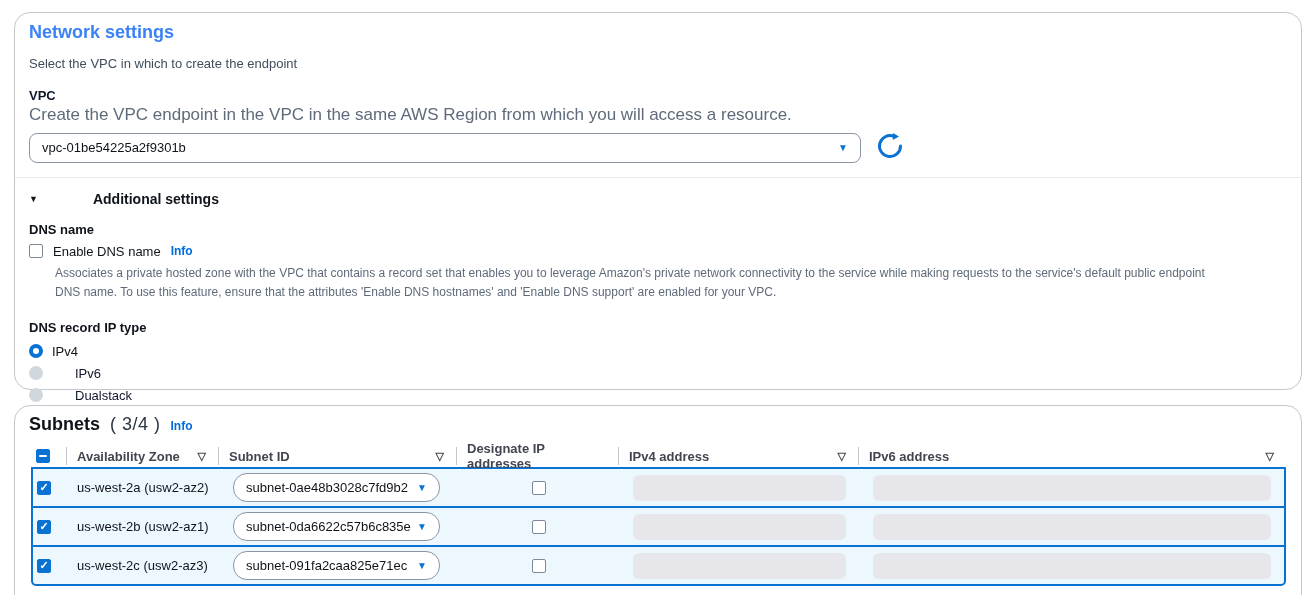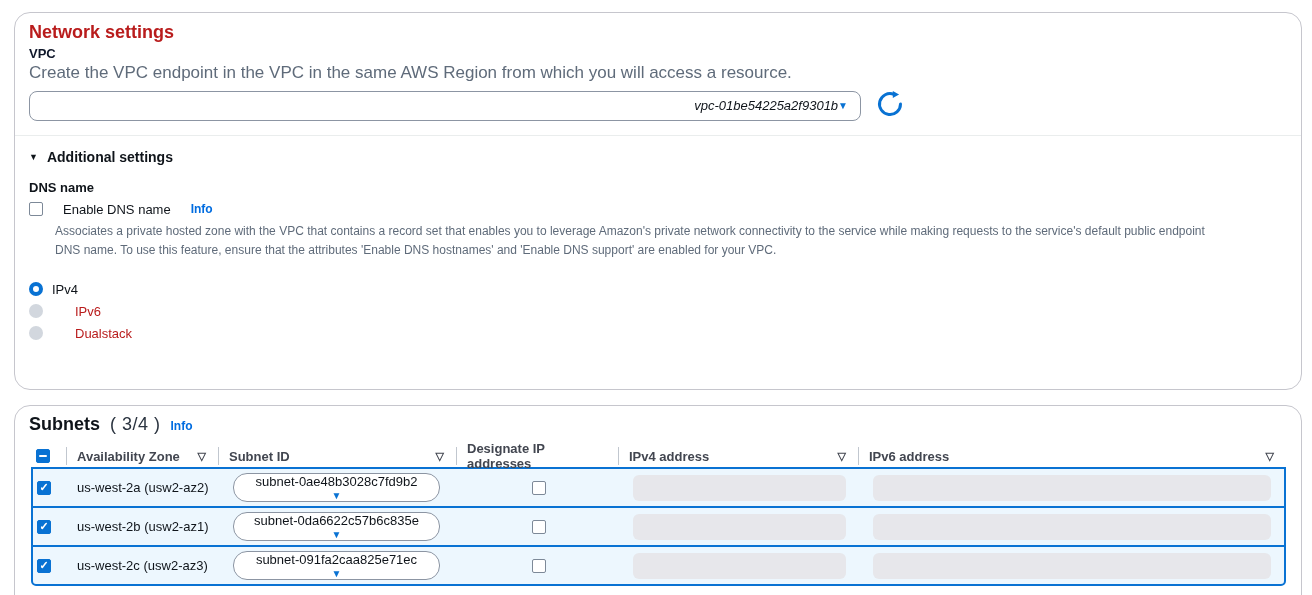--- a/index.html
+++ b/index.html
@@ -10,59 +10,59 @@
   }
   .card {
     position:absolute; left:14px; width:1288px; background:#fff;
     border:1px solid #c6c6cd; border-radius:16px;
   }
   #card-network { top:12px; height:378px; }
   #card-subnets { top:405px; height:230px; }
 
   .sec-top { padding:9px 14px 14px 14px; }
   .sec-bottom { padding:13px 14px 16px 14px; }
-  .section-title { font-size:18px; font-weight:bold; margin:0 0 3px 0; color:#b91c1c; }
+  .section-title { font-size:18px; font-weight:bold; margin:0 0 13px 0; color:#3b82f6; }
   .section-subtitle { font-size:13px; color:#414d5c; margin:0 0 17px 0; }
   .field-label { font-size:13px; font-weight:bold; color:#0f172a; margin:0 0 2px 0; }
   .field-desc { font-size:17px; color:#5f6b7a; margin:0 0 7px 0; }
 
   .control-row { display:flex; align-items:center; gap:15px; }
   .select-lg {
     width:832px; height:30px; background:#fff; border:1.5px solid #8c95a3;
-    border-radius:8px; display:flex; align-items:center; justify-content:flex-end;
-    padding:0 12px; font-size:13px; color:#0f141a; cursor:pointer;font-style:italic;
+    border-radius:8px; display:flex; align-items:center; justify-content:space-between;
+    padding:0 12px; font-size:13px; color:#0f141a; cursor:pointer;
   }
   .caret-down { color:#0972d3; font-size:10px; line-height:1; }
   .icon-btn { border:none; background:none; padding:0; cursor:pointer; display:flex; align-items:center; }
 
   .divider { border-top:1px solid #eaeded; }
 
   .expand-header { display:flex; align-items:center; gap:9px; margin:0 0 15px 0; cursor:pointer; }
   .expand-caret { font-size:9px; color:#0f141a; line-height:1; }
-  .expand-label { font-size:14px; font-weight:bold; }
+  .expand-label { font-size:14px; font-weight:bold;margin-left:46px; }
 
   .group-label { font-size:13px; font-weight:bold; margin:0 0 5px 0; }
-  .checkbox-row { display:flex; align-items:center; gap:20px; font-size:13px; height:18px; }
+  .checkbox-row { display:flex; align-items:center; gap:10px; font-size:13px; height:18px; }
   .checkbox {
     width:14px; height:14px; border:1.5px solid #7d8998; border-radius:2px; background:#fff;
     flex:0 0 auto; display:flex; align-items:center; justify-content:center; cursor:pointer;
   }
   .checkbox.checked { background:#0972d3; border-color:#0972d3; }
   .checkbox.checked::after { content:"\2713"; color:#fff; font-size:11px; font-weight:bold; line-height:1; }
   .checkbox.indeterminate { background:#0972d3; border-color:#0972d3; }
   .checkbox.indeterminate::after { content:""; width:8px; height:2px; background:#fff; border-radius:1px; }
   .info-link { color:#006ce0; font-size:12px; font-weight:bold; text-decoration:none; cursor:pointer; }
   .long-desc { font-size:12px; color:#5f6b7a; line-height:1.55; margin:4px 0 0 26px; max-width:1178px; }
 
   .radio-group { margin-top:19px; }
   .radio-row { display:flex; align-items:center; gap:9px; height:22px; font-size:13px; color:#0f141a; }
   .radio { width:14px; height:14px; border-radius:50%; flex:0 0 auto; }
   .radio.selected { border:4.5px solid #0972d3; background:#fff; cursor:pointer; }
   .radio.disabled { background:#d2d7de; border:none; }
-  .radio-row.is-disabled { color:#b91c1c;gap:32px; }
+  .radio-row.is-disabled { color:#0f172a;gap:32px; }
 
   .subnets-header { padding:8px 14px 8px 14px; display:flex; align-items:baseline; gap:10px; }
   .subnets-title { font-size:18px; font-weight:bold; }
   .subnets-count { font-size:18px; font-weight:normal; color:#2b3440; letter-spacing:0.5px; }
 
   .table { margin:0 15px 0 16px; }
   .thead, .tr {
     display:grid;
     grid-template-columns:35px 152px 238px 162px 240px 1fr;
     align-items:center;
@@ -80,33 +80,34 @@
     height:41px; background:#edf7fe; border:2px solid #0972d3; margin-top:-2px;
   }
   .tr:first-child { margin-top:0; border-radius:5px 5px 0 0; }
   .tr:last-child { border-radius:0 0 5px 5px; }
   .cell-check { padding-left:4px; }
   .cell-az { font-size:13px; color:#0f141a; padding-left:9px; }
   .select-sm {
     margin-left:13px; width:207px; height:29px; background:#fff;
     border:1.5px solid #8c95a3; border-radius:14px;
     display:flex; align-items:center; justify-content:space-between;
-    padding:0 12px; font-size:13px; color:#0f141a; cursor:pointer;flex-direction:column;
+    padding:0 12px; font-size:13px; color:#0f141a; cursor:pointer;
   }
   .cell-designate { display:flex; justify-content:center; }
   .placeholder-bar { height:26px; background:#e7e7eb; border-radius:6px; }
   .bar-ipv4 { width:213px; margin-left:13px; }
   .bar-ipv6 { width:398px; margin-left:13px; }
 </style>
 </head>
 <body>
 
 <section class="card" id="card-network">
   <div class="sec-top">
     <h1 class="section-title">Network settings</h1>
+    <p class="section-subtitle">Select the VPC in which to create the endpoint</p>
     <p class="field-label">VPC</p>
     <p class="field-desc">Create the VPC endpoint in the VPC in the same AWS Region from which you will access a resource.</p>
     <div class="control-row">
       <div class="select-lg">
         <span>vpc-01be54225a2f9301b</span>
         <span class="caret-down">▼</span>
       </div>
       <button class="icon-btn">
         <span>
           <svg width="28" height="28" viewBox="0 0 16 16">
@@ -128,20 +129,21 @@
 
     <p class="group-label">DNS name</p>
     <div class="checkbox-row">
       <span class="checkbox"></span>
       <span>Enable DNS name</span>
       <a class="info-link">Info</a>
     </div>
     <p class="long-desc">Associates a private hosted zone with the VPC that contains a record set that enables you to leverage Amazon's private network connectivity to the service while making requests to the service's default public endpoint DNS name. To use this feature, ensure that the attributes 'Enable DNS hostnames' and 'Enable DNS support' are enabled for your VPC.</p>
 
     <div class="radio-group">
+      <p class="group-label">DNS record IP type</p>
       <div class="radio-row">
         <span class="radio selected"></span>
         <span>IPv4</span>
       </div>
       <div class="radio-row is-disabled">
         <span class="radio disabled"></span>
         <span>IPv6</span>
       </div>
       <div class="radio-row is-disabled">
         <span class="radio disabled"></span>

